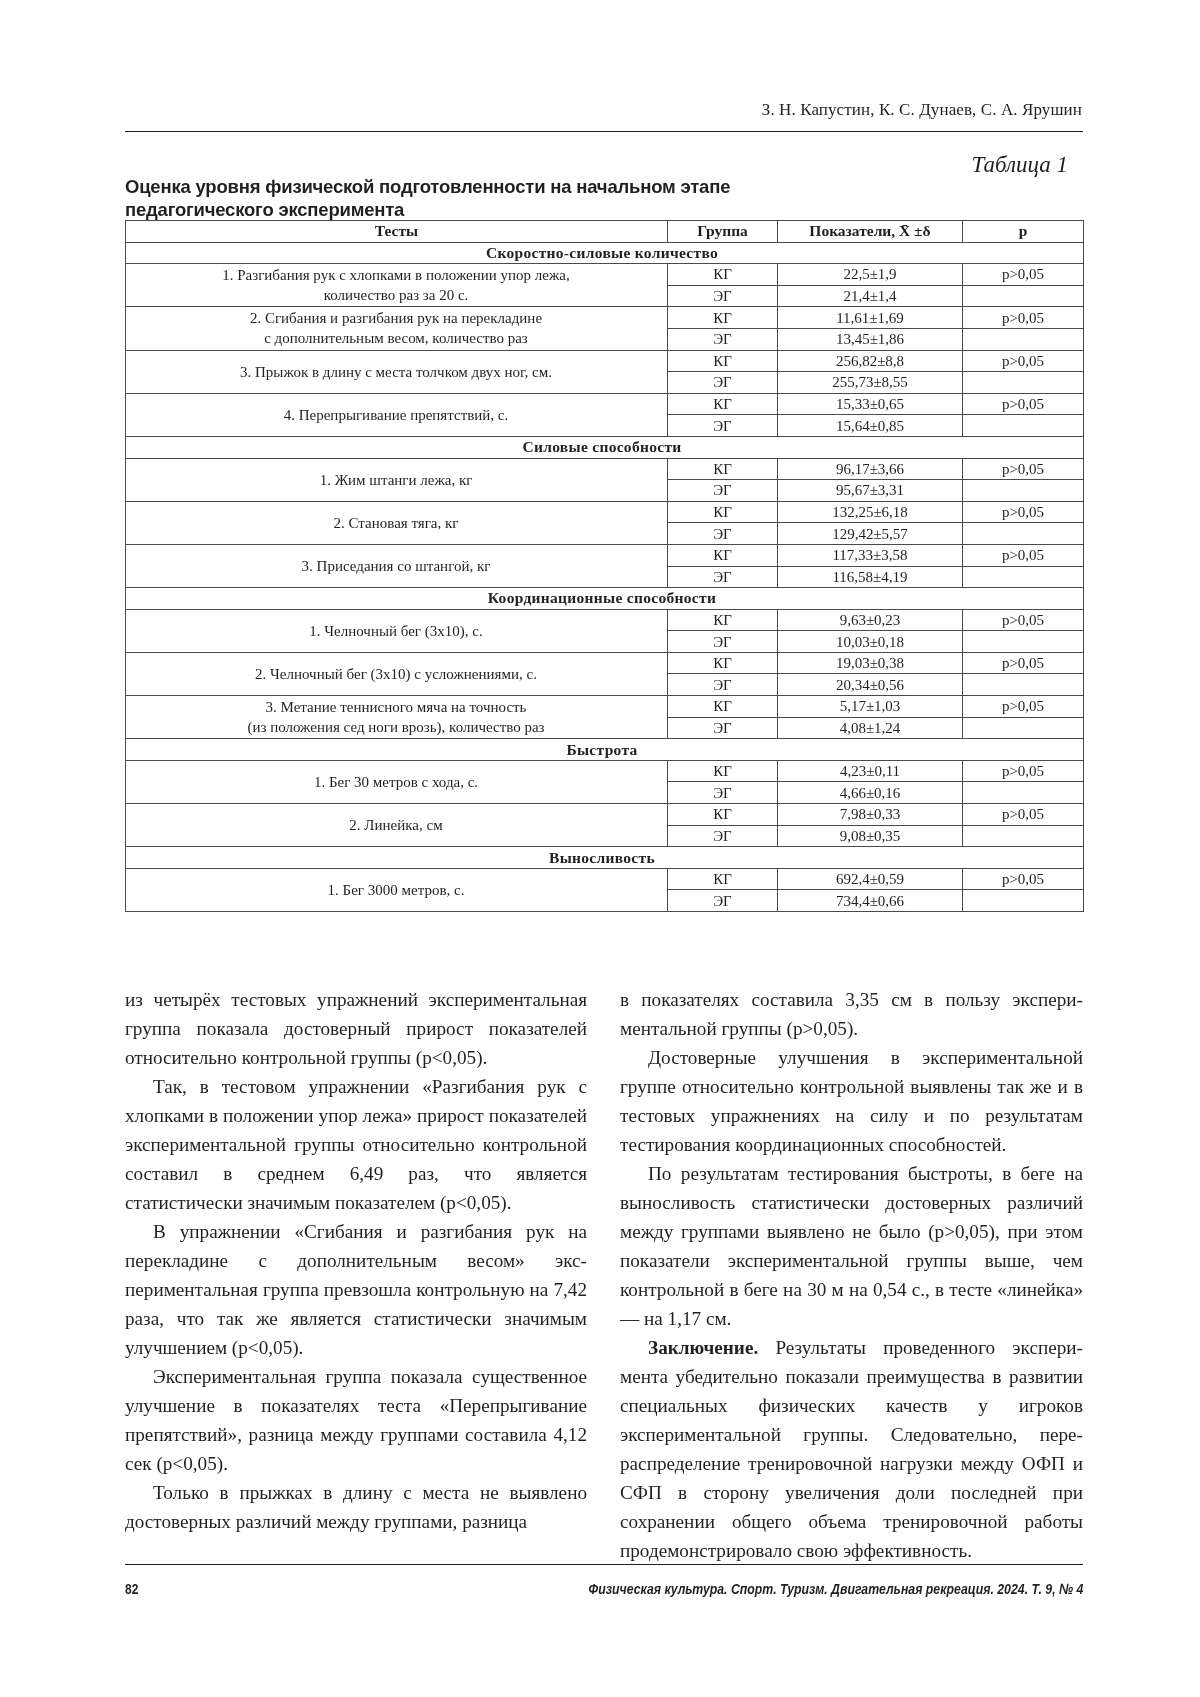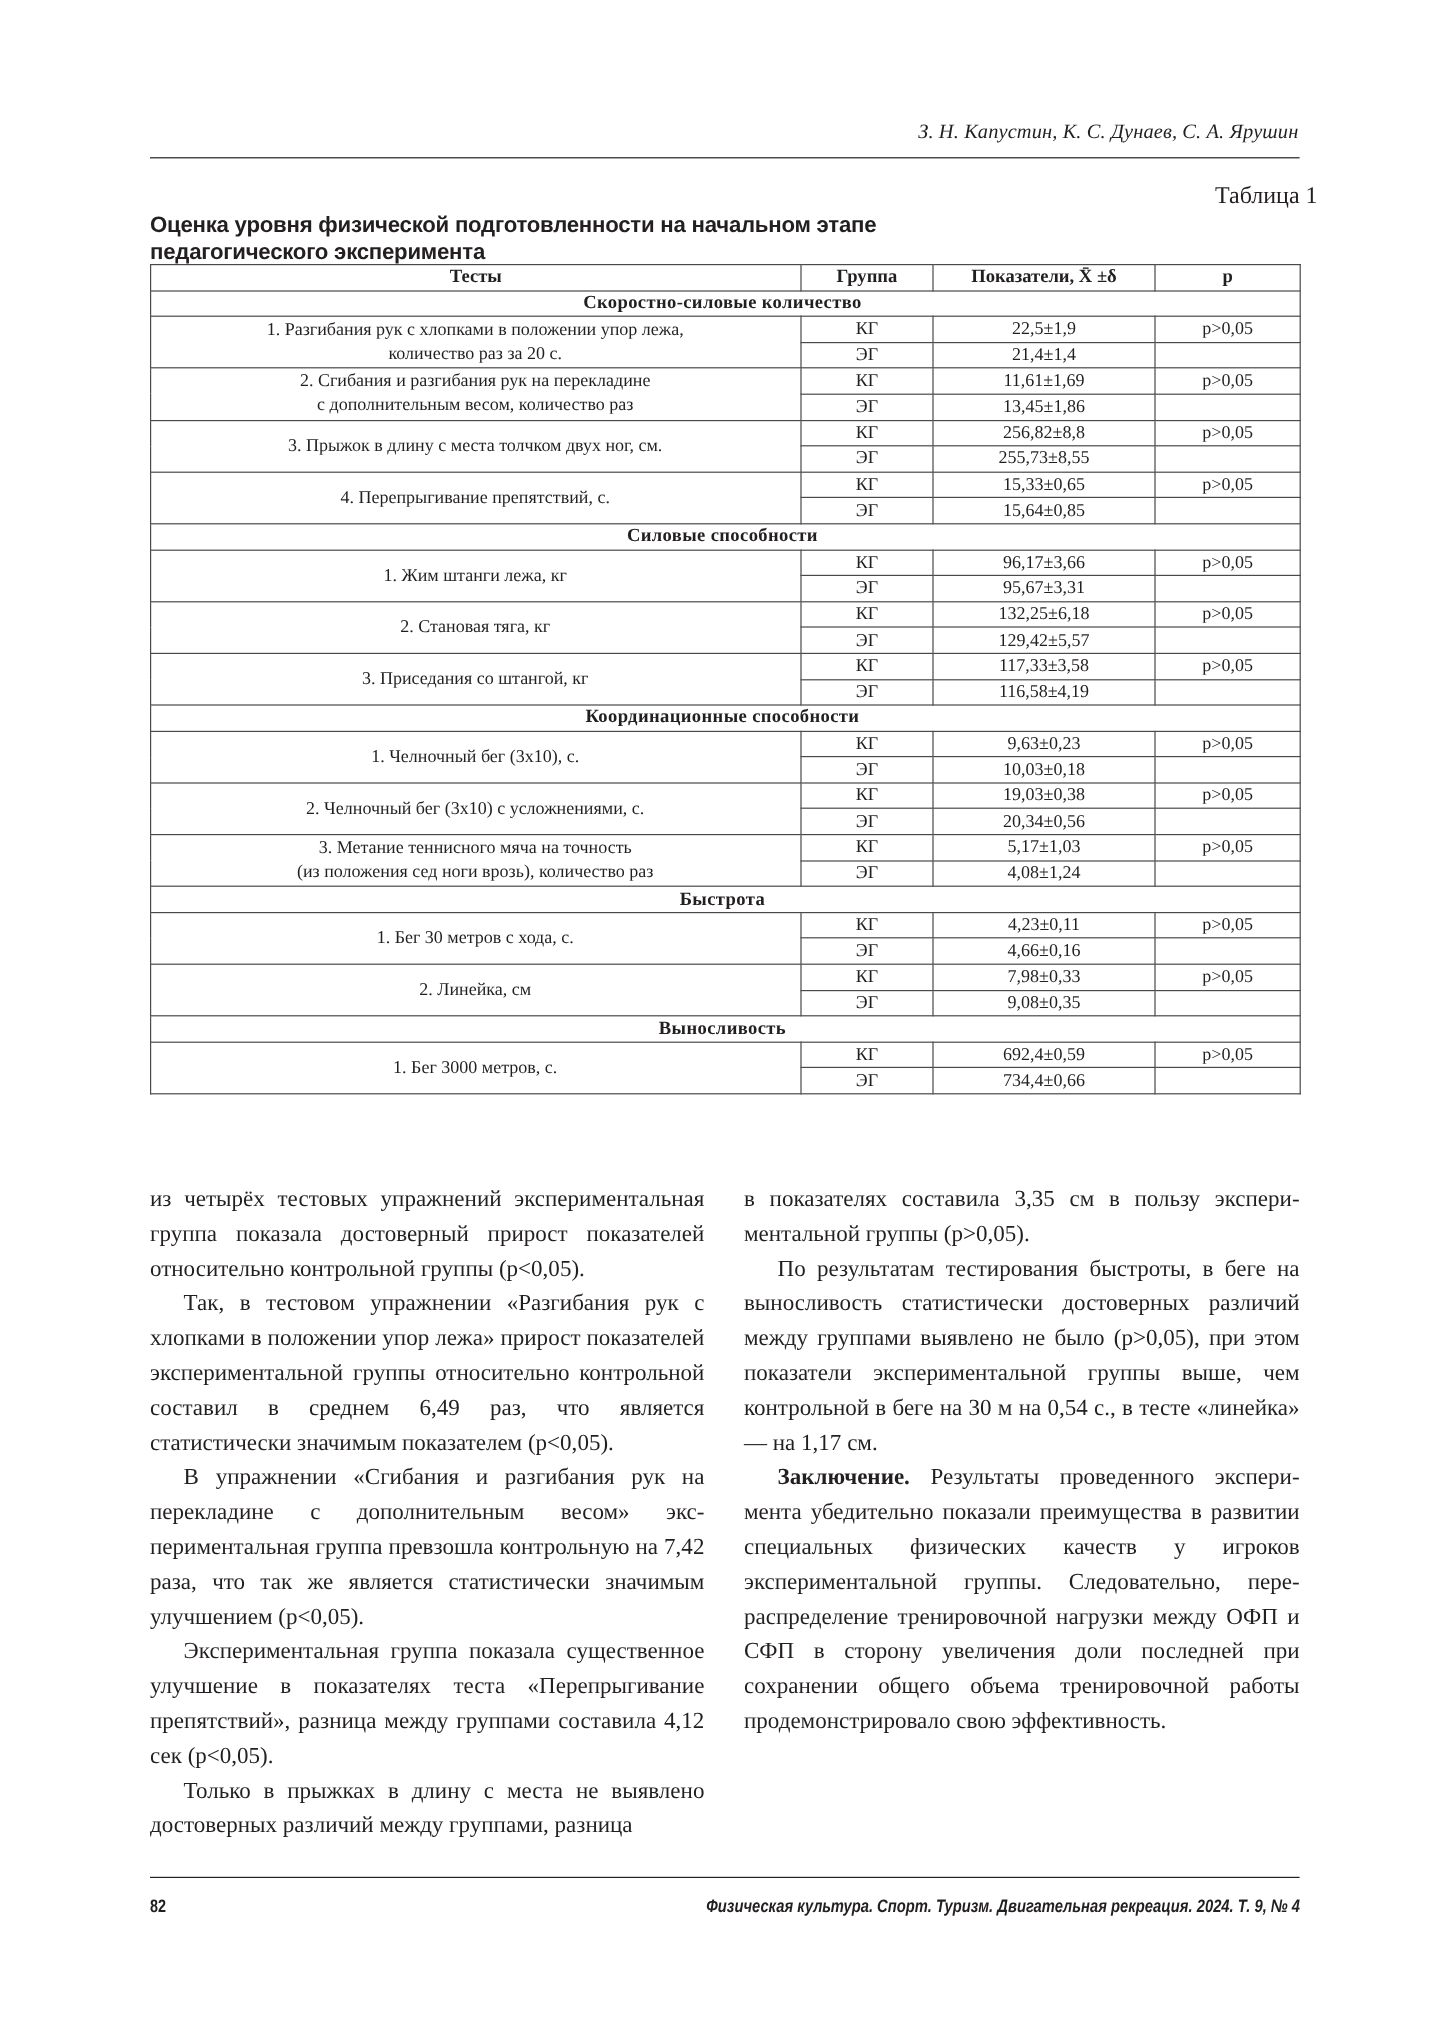--- a/index.html
+++ b/index.html
@@ -2,29 +2,29 @@
 <html><head>
 <meta charset="utf-8">
 <style>
   html, body { margin: 0; padding: 0; background: #ffffff; }
   body {
     width: 1200px; height: 1697px; position: relative; overflow: hidden;
     font-family: "Liberation Serif", "DejaVu Serif", serif; color: #231f20;
   }
   .running-head {
     position: absolute; top: 100px; right: 118px;
-    font-style: italic; font-size: 17px; letter-spacing: 0.1px;
+    font-size: 17px; letter-spacing: 0.1px;
   }
   .head-rule {
     position: absolute; top: 131px; left: 125px; width: 958px; height: 0;
     border-top: 1.4px solid #231f20;
   }
   .table-label {
-    position: absolute; top: 152px; right: 102px;
-    font-size: 20px;
+    position: absolute; top: 152px; right: 132px;
+    font-style: italic; font-size: 23px;
   }
   .table-title {
     position: absolute; top: 175px; left: 125px; width: 958px;
     text-align: left; font-family: "Liberation Sans", "DejaVu Sans", sans-serif;
     font-weight: bold; font-size: 18.5px; line-height: 23px; letter-spacing: -0.2px;
   }
   table.data {
     position: absolute; top: 220px; left: 125px; width: 958px;
     border-collapse: collapse; font-size: 15px; table-layout: fixed;
   }
@@ -251,19 +251,20 @@
 
 <div class="col left" id="col-left">
     <p><span>из четырёх тестовых упражнений эксперименталь­ная группа показала достоверный прирост показа­телей относительно контрольной группы (p&lt;0,05).</span></p>
     <p class="ind"><span>Так, в тестовом упражнении «Разгибания рук с хлопками в положении упор лежа» прирост по­казателей экспериментальной группы относитель­но контрольной составил в среднем 6,49 раз, что является статистически значимым показателем (p&lt;0,05).</span></p>
     <p class="ind"><span>В упражнении «Сгибания и разгибания рук на перекладине с дополнительным весом» экс­периментальная группа превзошла контрольную на 7,42 раза, что так же является статистически значимым улучшением (p&lt;0,05).</span></p>
     <p class="ind"><span>Экспериментальная группа показала сущес­твенное улучшение в показателях теста «Перепры­гивание препятствий», разница между группами составила 4,12 сек (p&lt;0,05).</span></p>
     <p class="ind"><span>Только в прыжках в длину с места не выявлено достоверных различий между группами, разница</span></p>
   </div>
 <div class="col right" id="col-right">
     <p><span>в показателях составила 3,35 см в пользу экспери­ментальной группы (p&gt;0,05).</span></p>
+    <p class="ind"><span>Достоверные улучшения в экспериментальной группе относительно контрольной выявлены так же и в тестовых упражнениях на силу и по результа­там тестирования координационных способностей.</span></p>
     <p class="ind"><span>По результатам тестирования быстроты, в беге на выносливость статистически достоверных раз­личий между группами выявлено не было (p&gt;0,05), при этом показатели экспериментальной группы выше, чем контрольной в беге на 30 м на 0,54 с., в тесте «линейка» — на 1,17 см.</span></p>
     <p class="ind"><b>Заключение.</b><span> Результаты проведенного экспери­мента убедительно показали преимущества в раз­витии специальных физических качеств у игроков экспериментальной группы. Следовательно, пере­распределение тренировочной нагрузки между ОФП и СФП в сторону увеличения доли последней при сохранении общего объема тренировочной ра­боты продемонстрировало свою эффективность.</span></p>
   </div>
 
 <div class="foot-rule"></div>
 <div class="page-num">82</div>
 <div class="journal">Физическая культура. Спорт. Туризм. Двигательная рекреация. 2024. Т. 9, № 4</div>
 
 </body></html>

